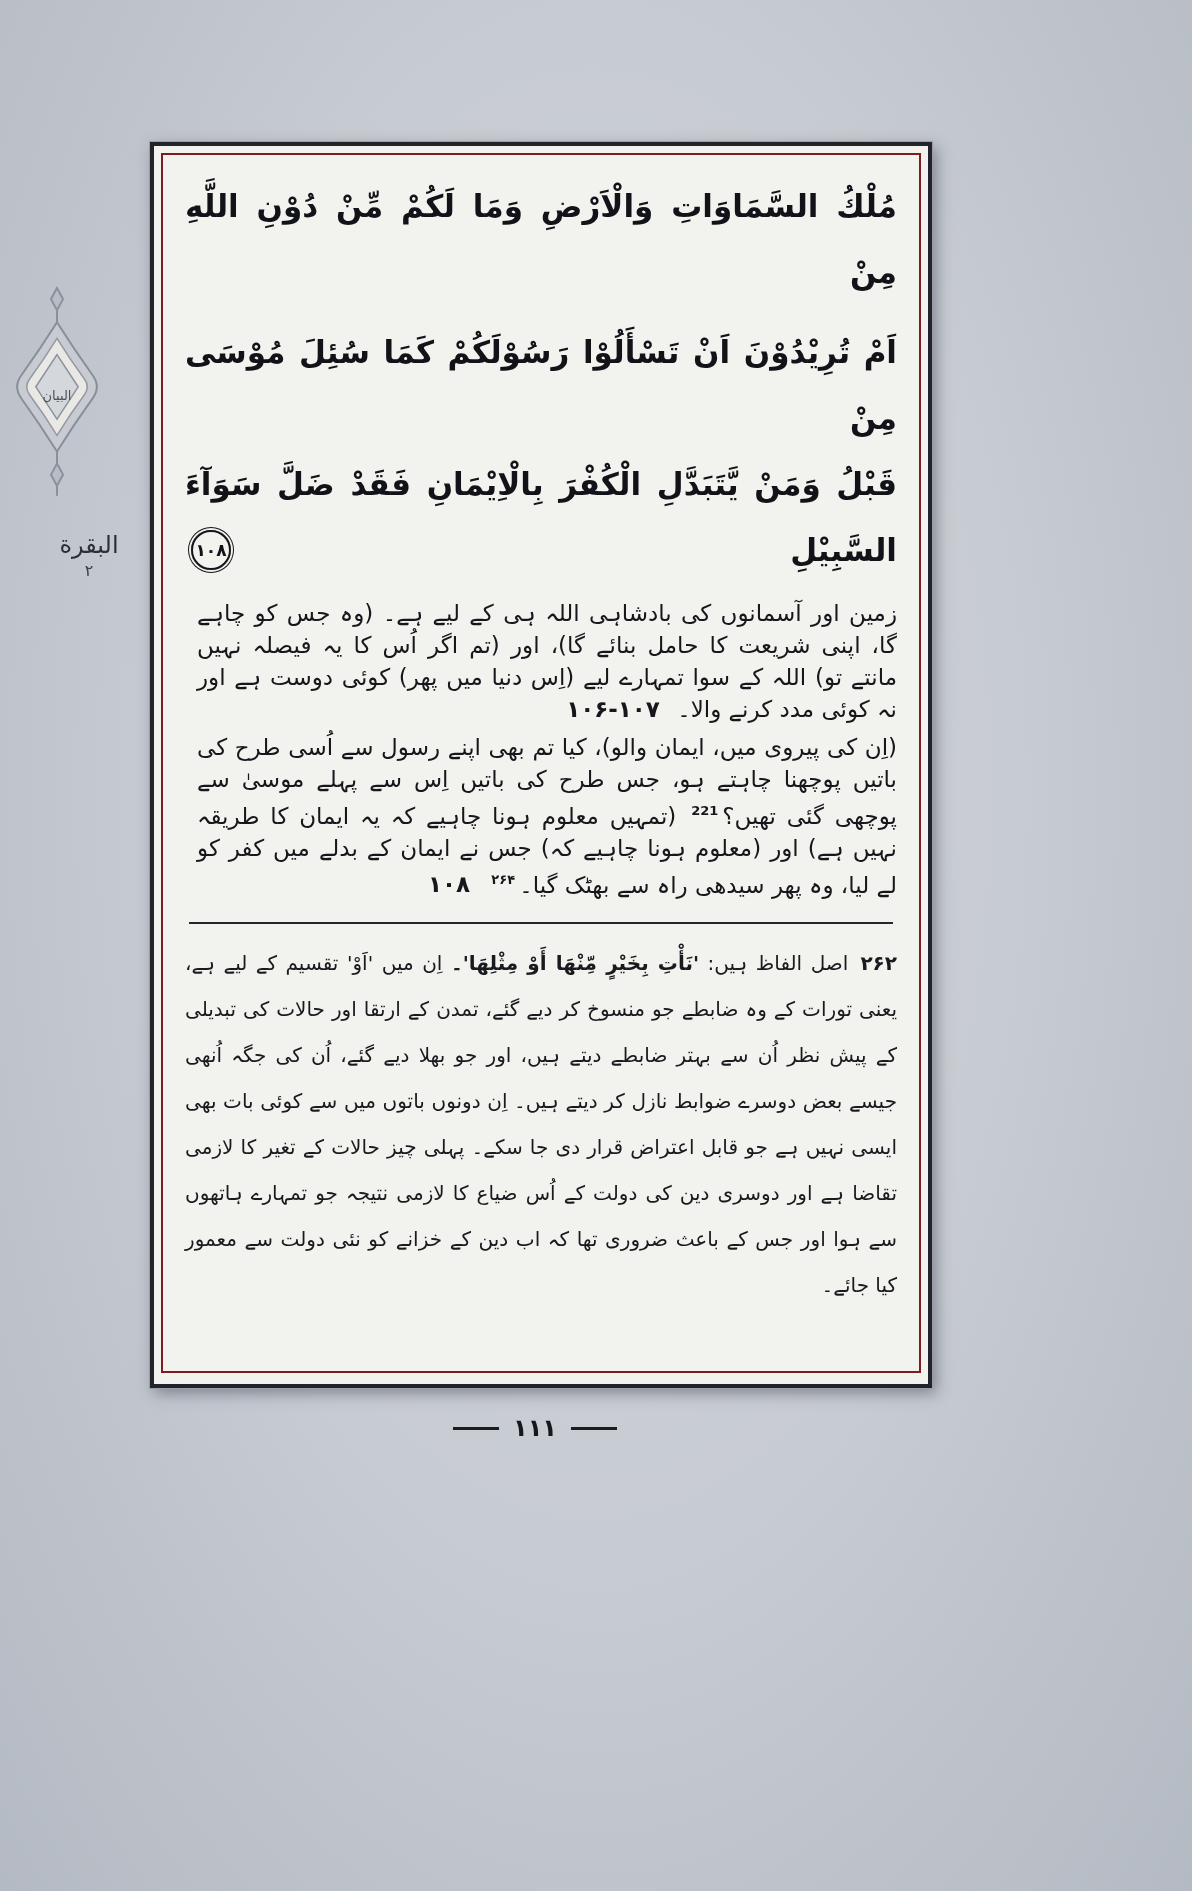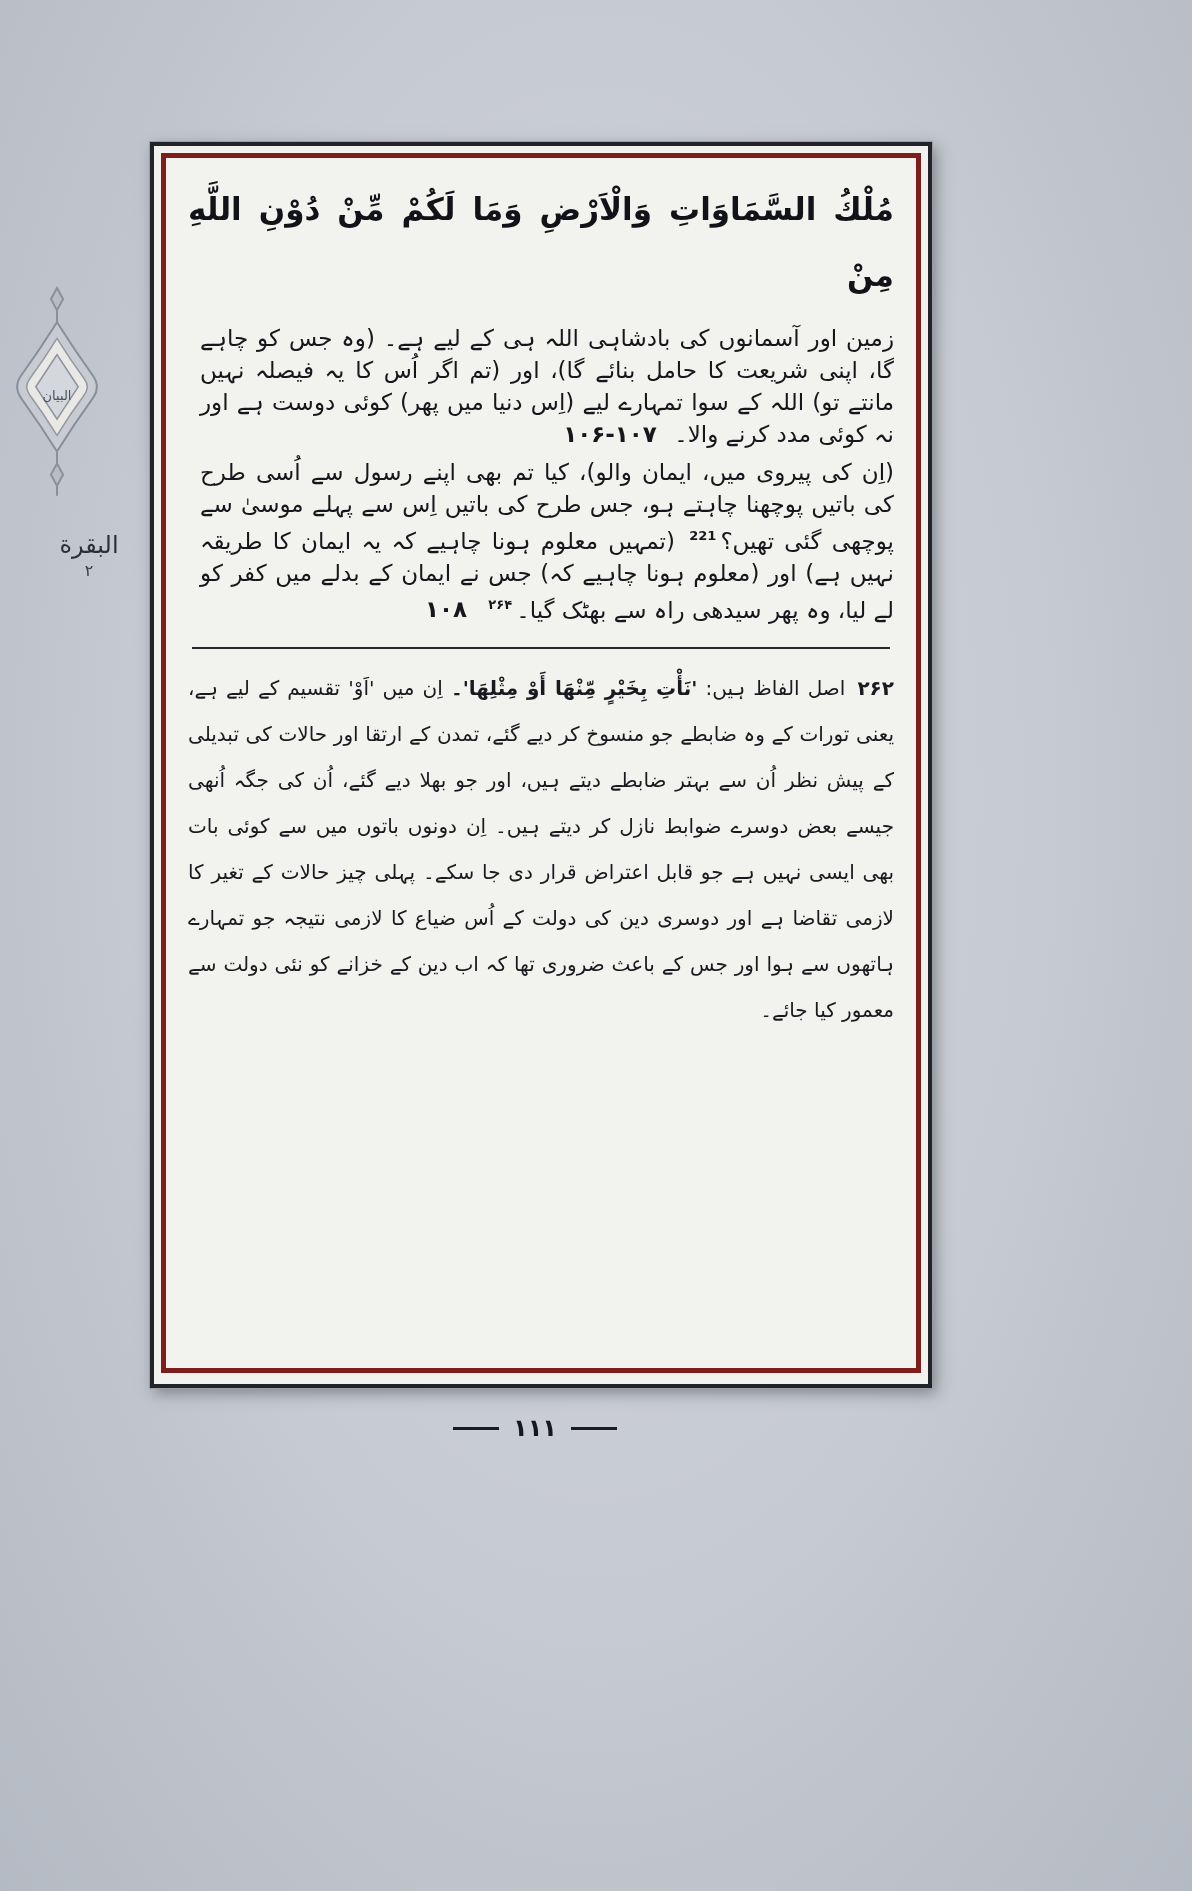--- a/index.html
+++ b/index.html
@@ -35,21 +35,21 @@
   
   .page-frame {
     position: absolute; left: 150px; top: 142px; width: 782px; height: 1246px;
     background: #f2f2ee;
     border: 4px solid #23242a;
     padding: 7px;
     box-shadow: 0 0 0 1px #999ea8, 4px 5px 14px rgba(55,60,72,.5);
     overflow: hidden;
   }
   .inner-frame {
-    border: 5px solid #7f1d1d;
+    border: 2px solid #7f1d1d;
     min-height: 1220px;
     padding: 18px 22px 12px;
   }
 
   
   .arabic-block {
     direction: rtl; color: #121318;
     font-weight: bold; font-size: 31px;
   }
   .arabic-line {
@@ -127,20 +127,27 @@
   <div class="surah-num">۲</div>
 </div>
 
 <div class="page-frame">
   <div class="inner-frame">
 
     <div class="arabic-block" lang="ar">
       <div class="arabic-line">
         <span>مُلْكُ السَّمَاوَاتِ وَالْاَرْضِ وَمَا لَكُمْ مِّنْ دُوْنِ اللَّهِ مِنْ</span>
       </div>
+      <div class="arabic-line vgap">
+        <span>اَمْ تُرِيْدُوْنَ اَنْ تَسْأَلُوْا رَسُوْلَكُمْ كَمَا سُئِلَ مُوْسَى مِنْ</span>
+      </div>
+      <div class="arabic-line">
+        <span>قَبْلُ وَمَنْ يَّتَبَدَّلِ الْكُفْرَ بِالْاِيْمَانِ فَقَدْ ضَلَّ سَوَآءَ السَّبِيْلِ</span>
+        <span class="ayah">۱۰۸</span>
+      </div>
     </div>
 
     <div class="urdu-block" lang="ur">
       <p class="urdu-para">
         <span>زمین اور آسمانوں کی بادشاہی اللہ ہی کے لیے ہے۔ (وہ جس کو چاہے گا، اپنی شریعت کا حامل بنائے گا)، اور (تم اگر اُس کا یہ فیصلہ نہیں مانتے تو) اللہ کے سوا تمہارے لیے (اِس دنیا میں پھر) کوئی دوست ہے اور نہ کوئی مدد کرنے والا۔</span>
         <span class="verse-ref" dir="ltr">۱۰۶-۱۰۷</span>
       </p>
       <p class="urdu-para">
         <span>(اِن کی پیروی میں، ایمان والو)، کیا تم بھی اپنے رسول سے اُسی طرح کی باتیں پوچھنا چاہتے ہو، جس طرح کی باتیں اِس سے پہلے موسیٰ سے پوچھی گئی تھیں؟</span><sup class="fn-ref">221</sup>
         <span>(تمہیں معلوم ہونا چاہیے کہ یہ ایمان کا طریقہ نہیں ہے) اور (معلوم ہونا چاہیے کہ) جس نے ایمان کے بدلے میں کفر کو لے لیا، وہ پھر سیدھی راہ سے بھٹک گیا۔</span><sup class="fn-ref">۲۶۴</sup>

